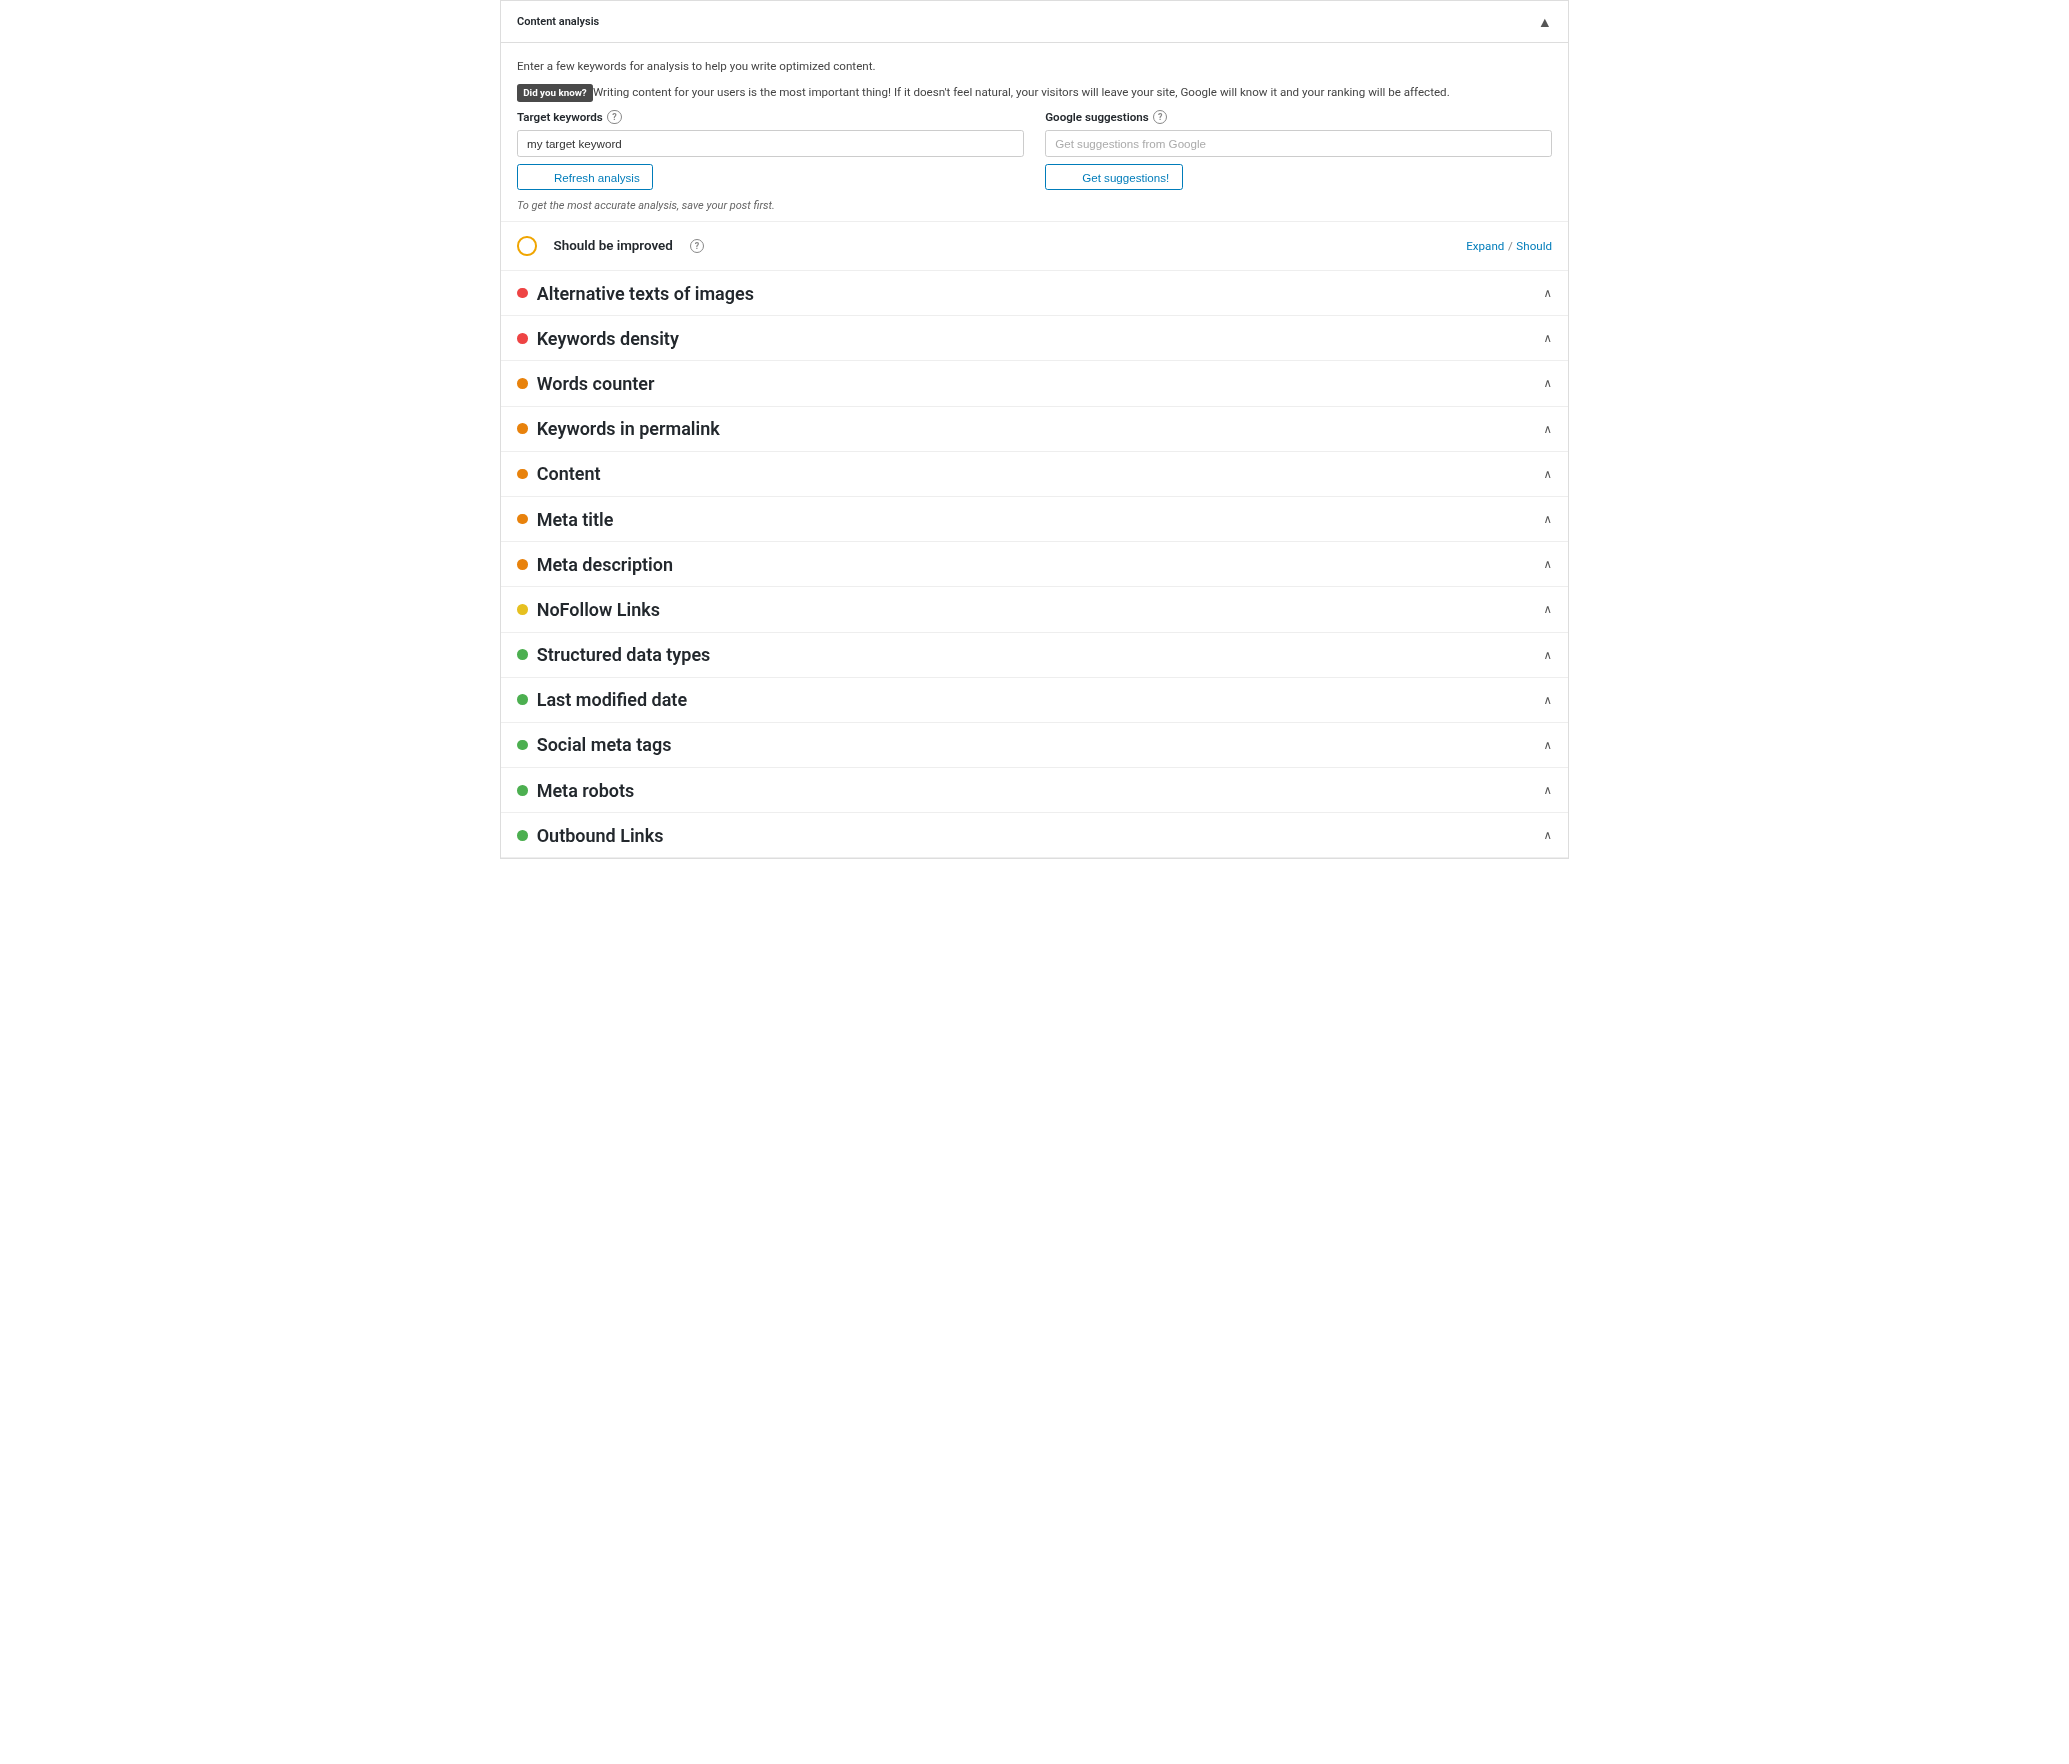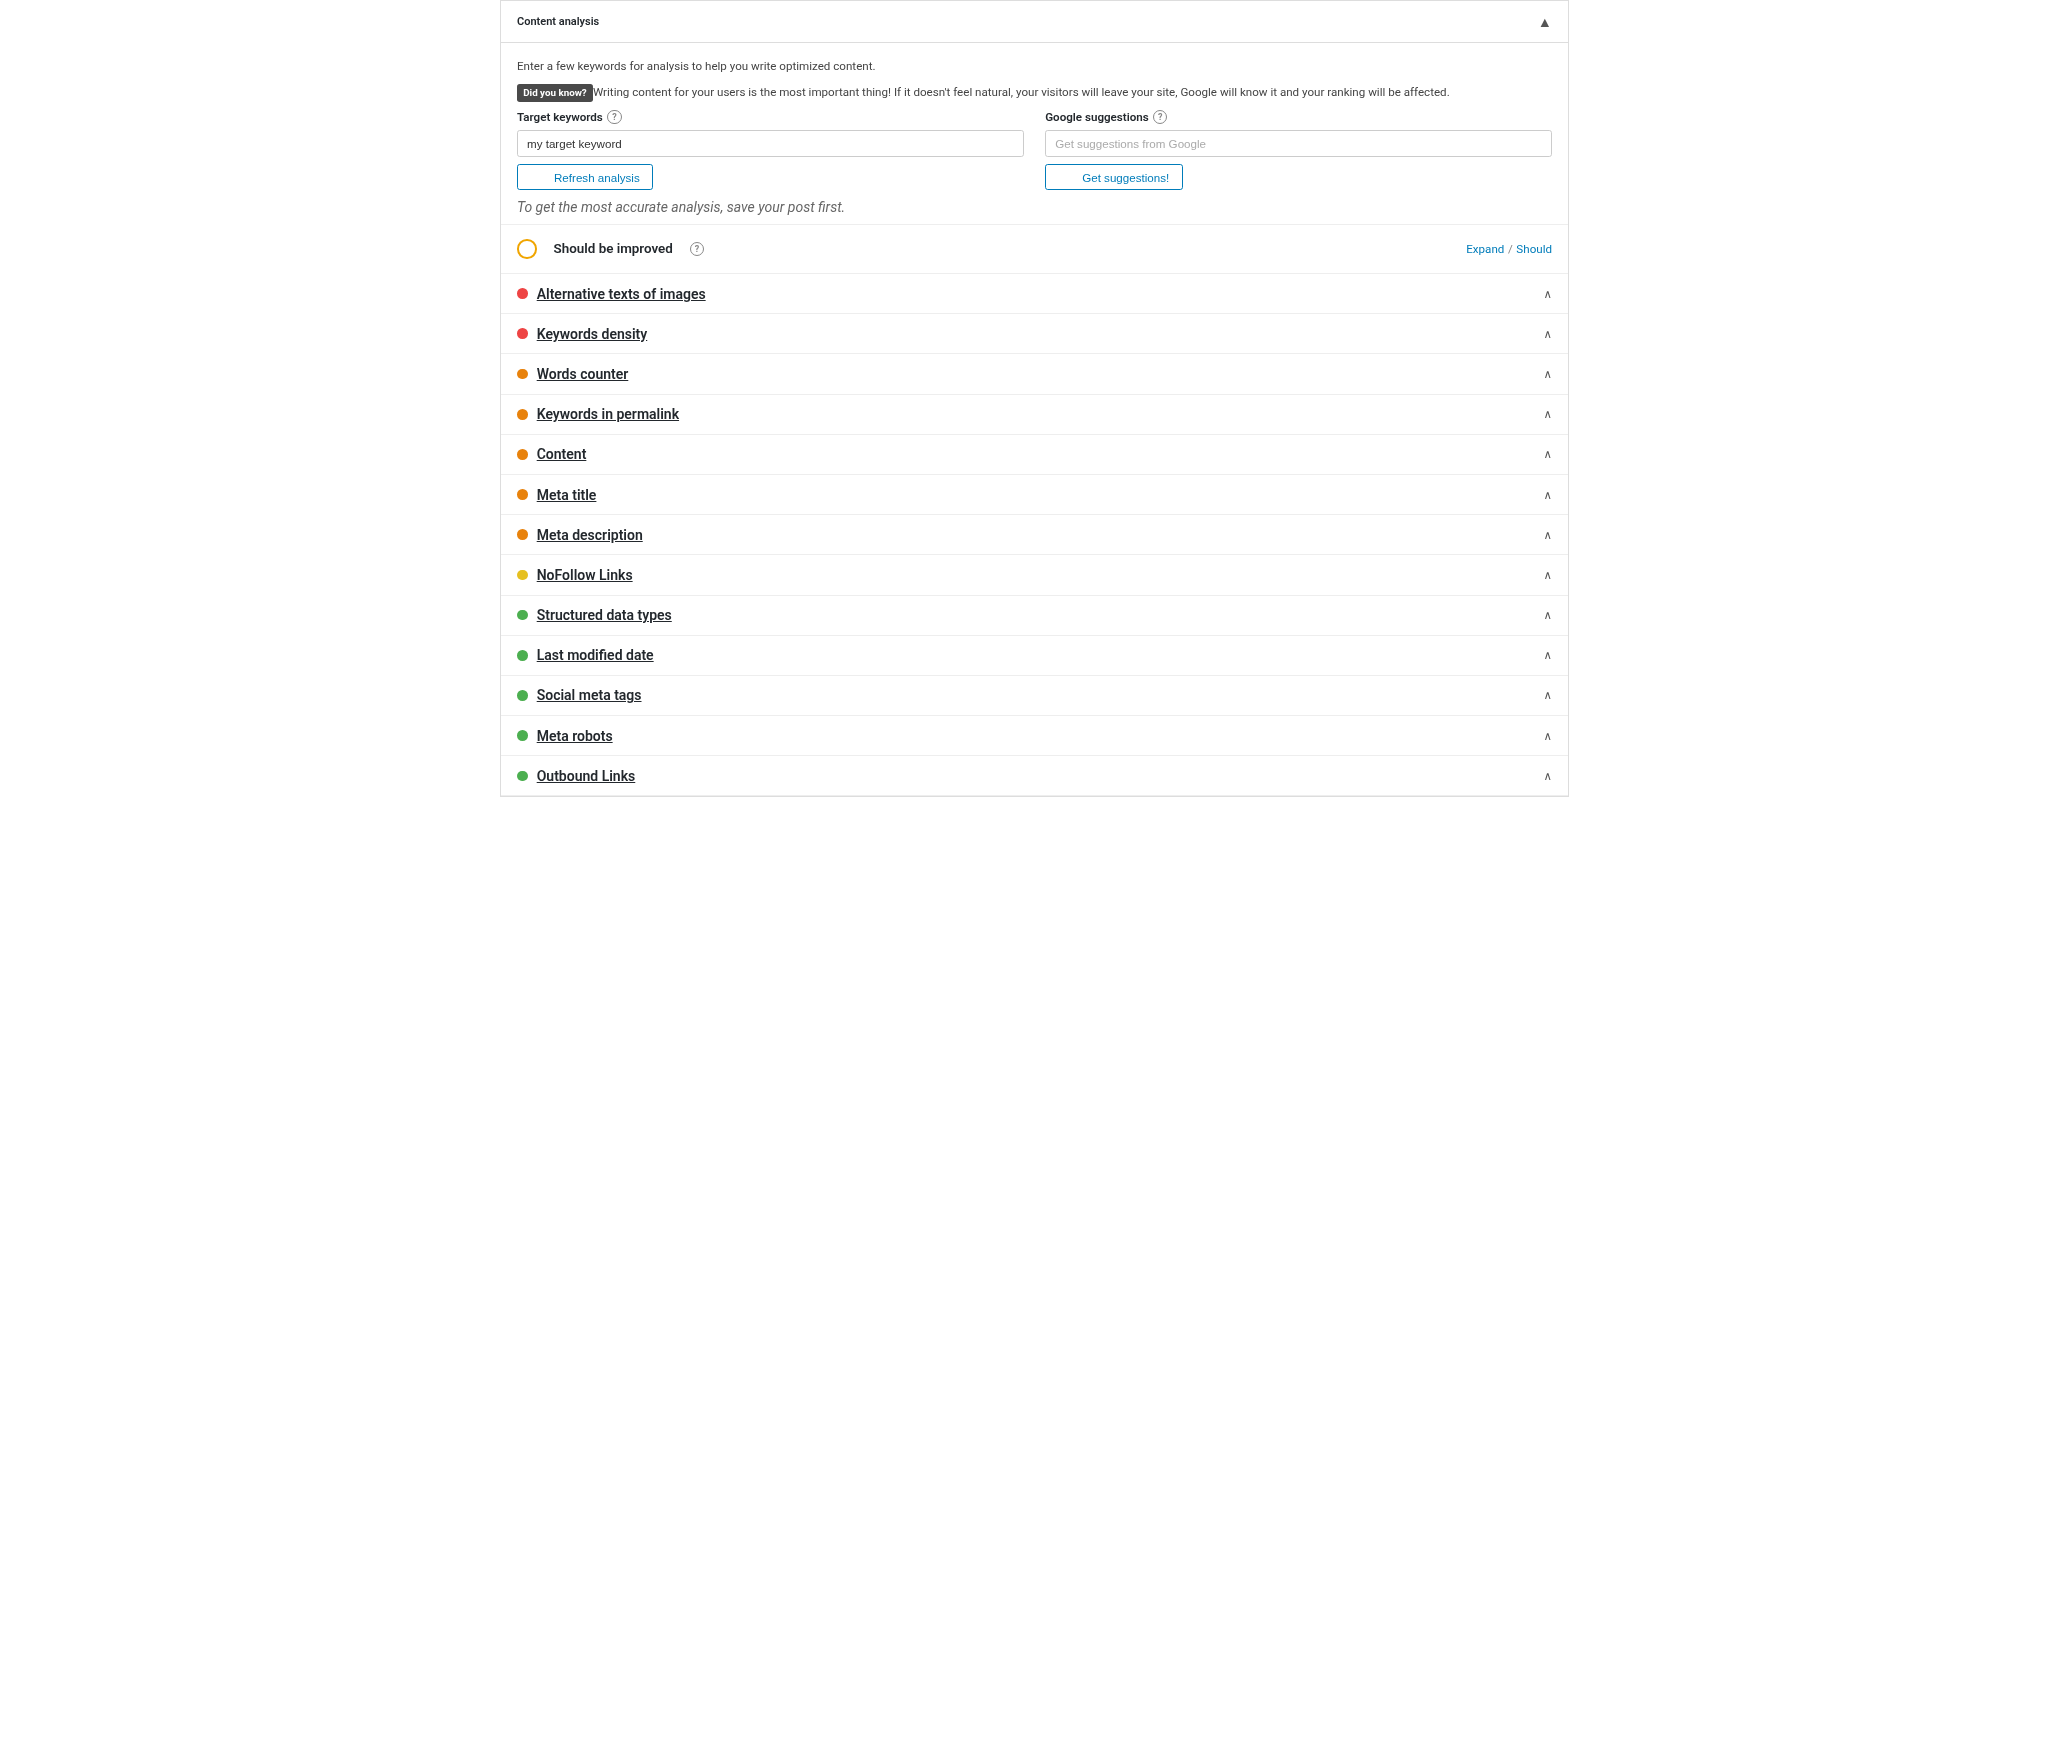--- a/index.html
+++ b/index.html
@@ -109,21 +109,21 @@
       border: 0.9px solid;
     }
     .btn-primary {
       background: #fff;
       color: #007cba;
       border-color: #007cba;
       margin-top: 7.1px;
       padding-left: 36px;
     }
     .save-note {
-      font-size: 14px;
+      font-size: 11px;
       font-style: italic;
       color: #666;
       margin-top: 7.1px;
     }
     .status-section {
       display: flex;
       align-items: center;
       justify-content: space-between;
       padding: 14.3px 16px;
       border-top: 0.9px solid #eee;
@@ -180,24 +180,23 @@
       width: 10.7px;
       height: 10.7px;
       border-radius: 50%;
       flex-shrink: 0;
     }
     .dot-red { background: #e44; }
     .dot-orange { background: #e8820c; }
     .dot-yellow { background: #e6c020; }
     .dot-green { background: #4caf50; }
     .item-label {
-      font-size: 14px;
+      font-size: 18px;
       font-weight: 600;
       color: #23282d;
-      text-decoration: underline;
     }
     .chevron-icon {
       color: #555;
       font-size: 11.6px;
     }
   </style>
 </head>
 <body>
 
 <div class="panel">

